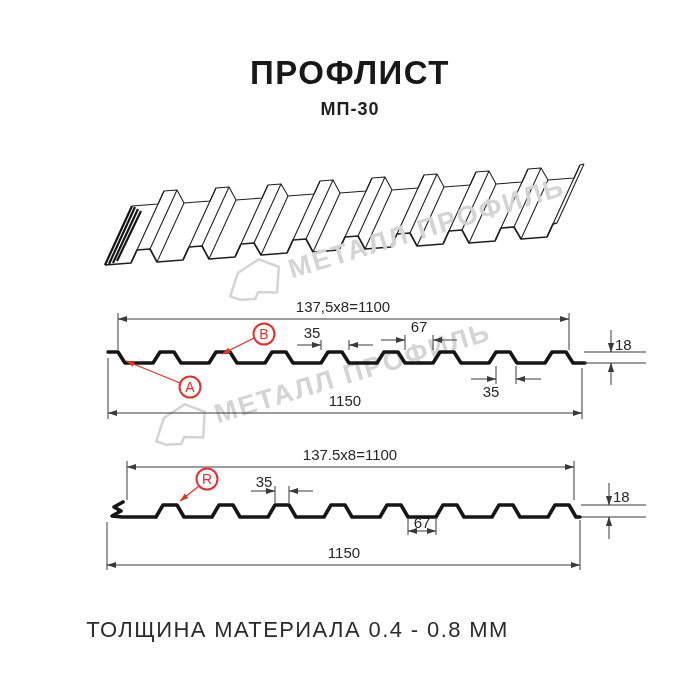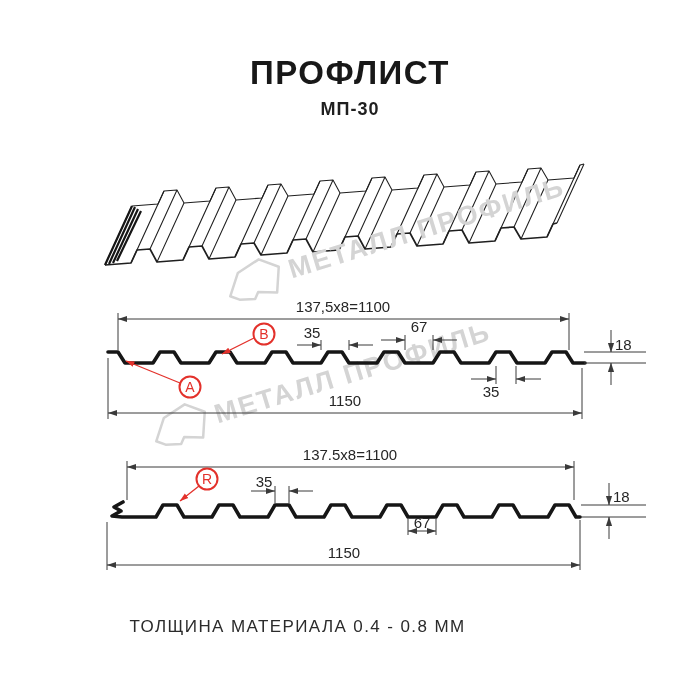--- a/index.html
+++ b/index.html
@@ -10,21 +10,21 @@
   .title {
     position:absolute; top:54px; left:0; width:700px; text-align:center;
     font-size:33px; font-weight:bold; letter-spacing:1.5px; color:#181818;
   }
   .subtitle {
     position:absolute; top:99px; left:0; width:700px; text-align:center;
     font-size:18px; font-weight:bold; letter-spacing:1px; color:#1f1f1f;
   }
   .footer {
     position:absolute; top:617px; left:0; width:595px; text-align:center;
-    font-size:17px; letter-spacing:1.4px; color:#2b2b2b;
+    font-size:22px; letter-spacing:1.4px; color:#2b2b2b;
   }
   svg.canvas { position:absolute; top:0; left:0; }
   .wave  { stroke:#161616; stroke-width:3.6; fill:none; stroke-linejoin:round; stroke-linecap:round; }
   .thin  { stroke:#1f1f1f; stroke-width:1.05; fill:none; stroke-linejoin:round; }
   .front { stroke-width:1.7; }
   .edge  { stroke:#161616; stroke-width:2.2; fill:none; }
   .dim   { stroke:#3a3a3a; stroke-width:1; fill:none; }
   .dimtext { fill:#262626; font-size:15px; }
   .redln   { stroke:#e3312b; stroke-width:1.3; fill:none; }
   .redcirc { stroke:#e3312b; stroke-width:2; fill:none; }

